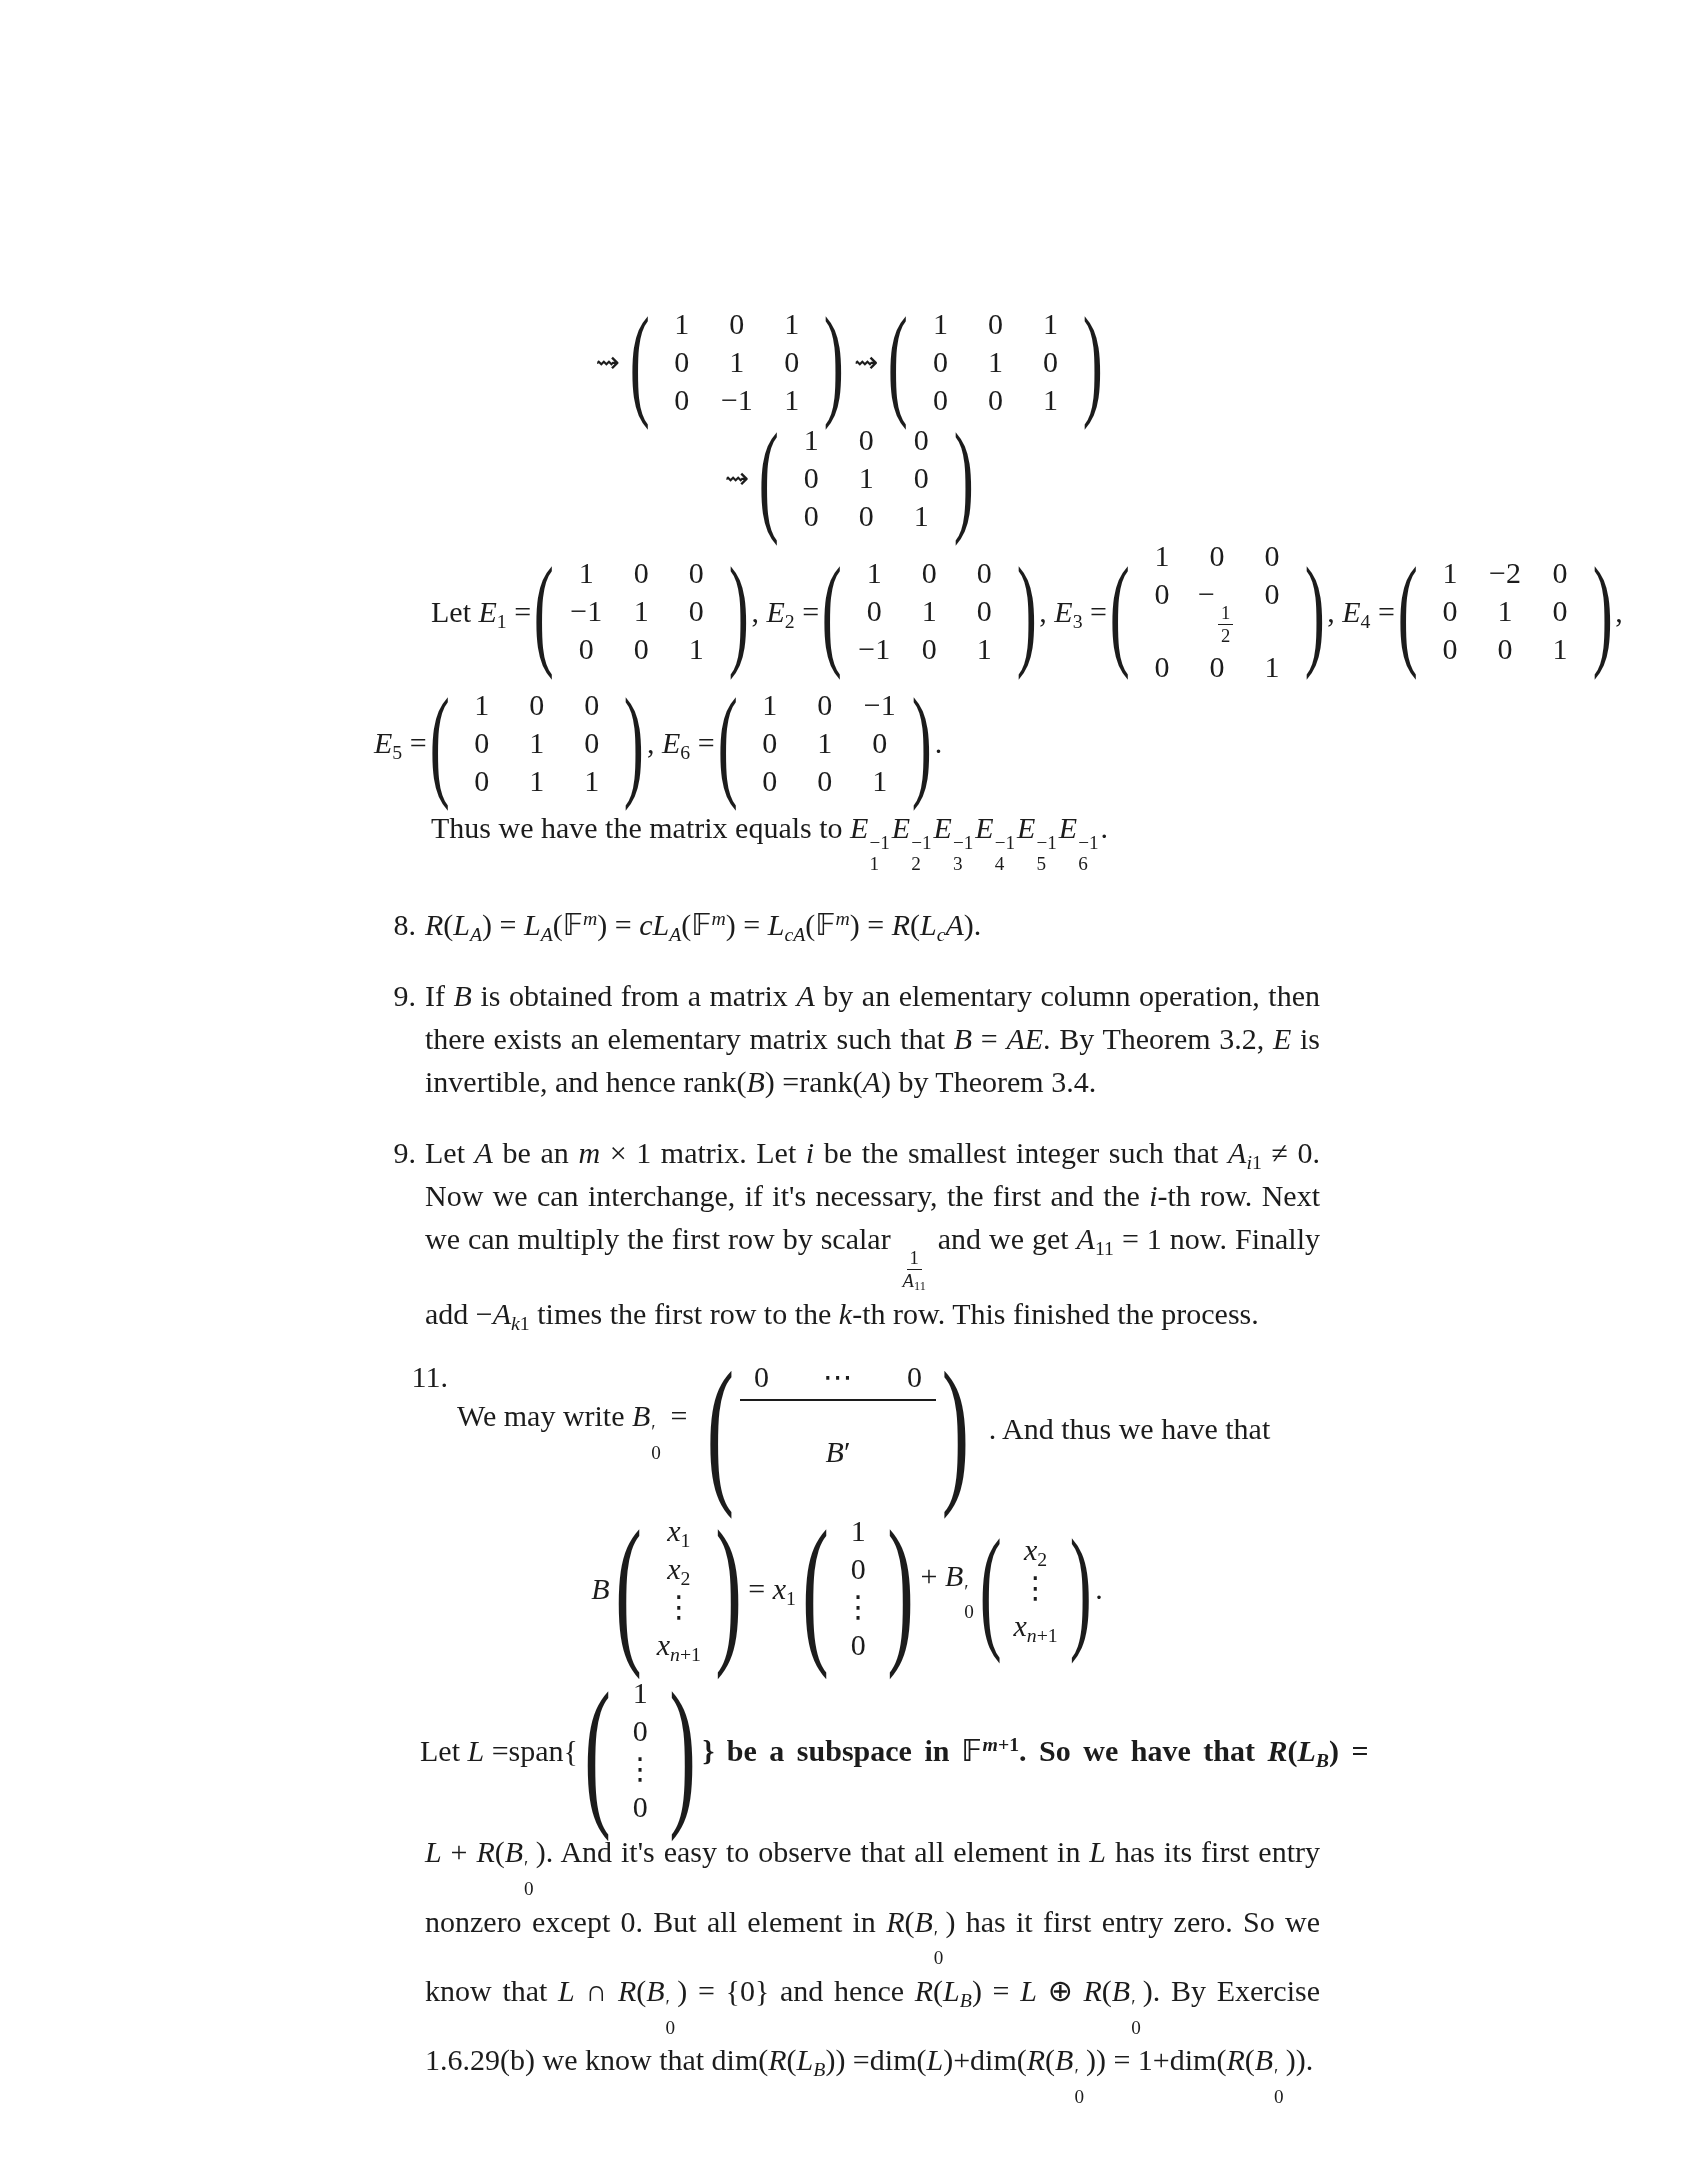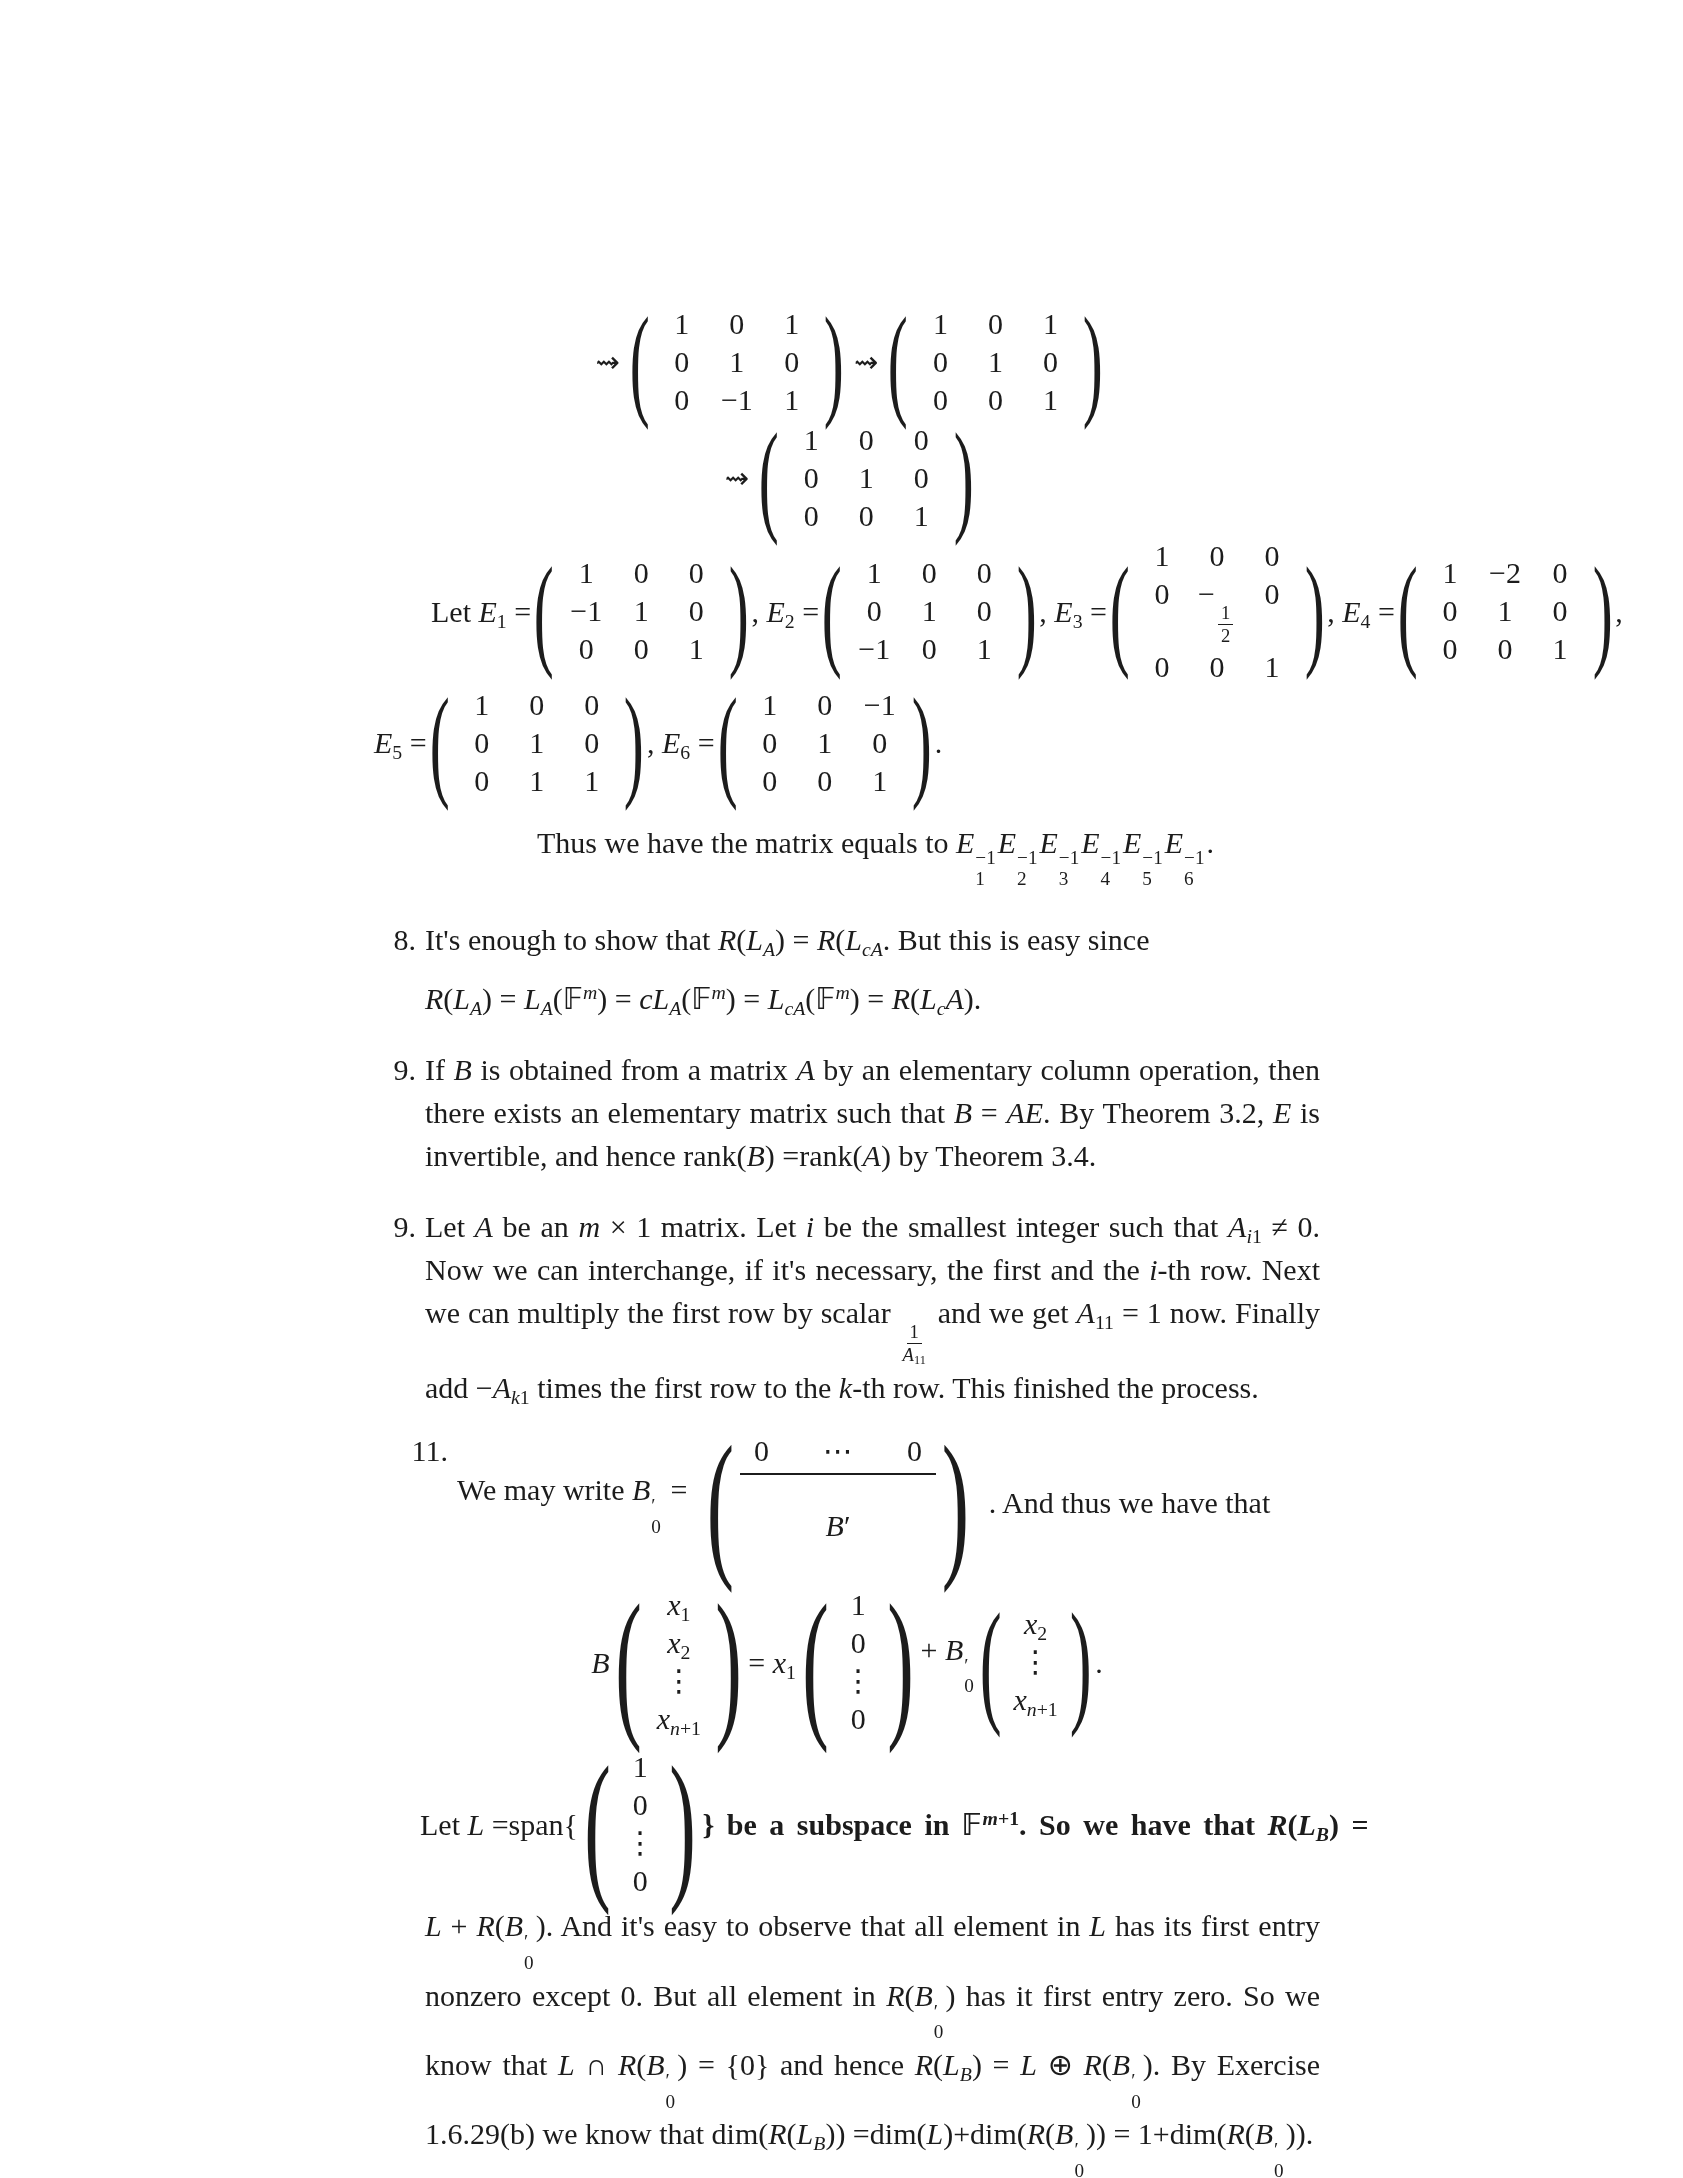--- a/index.html
+++ b/index.html
@@ -40,21 +40,21 @@
   .bmat::after{content:")";margin-left:-8px;}
   .binner{display:inline-flex;flex-direction:column;width:196px;}
   .btop{display:flex;justify-content:space-between;padding:0 14px;line-height:44px;
         border-bottom:2px solid #1c1c1c;}
   .bbody{height:101px;display:flex;align-items:center;justify-content:center;}
   
   .eqline{display:flex;align-items:center;justify-content:center;white-space:nowrap;margin:2px 0;}
   .arrow{font-family:"DejaVu Sans",sans-serif;font-size:29px;margin:0 7px;}
   .mathline{display:flex;align-items:center;white-space:nowrap;}
   .ind{padding-left:57px;}
-  .thus{margin-top:21px;text-align:center;}
+  .thus{margin-top:6px;}
   .item{position:relative;padding-left:51px;margin-top:28px;text-align:justify;}
   .ilabel{position:absolute;left:0;top:0;width:42px;text-align:right;}
   .flexitem{margin-top:20px;margin-left:32px;}
   .disp{text-align:left;margin:16px 0 22px 0;}
   .disp2{margin:10px 0;}
   .spanline{margin:4px 0;padding-left:46px;}
   .ws{word-spacing:5px;font-weight:bold;}
   .para{margin-top:4px;text-align:justify;padding-left:51px;}
 </style>
 </head>
@@ -275,21 +275,20 @@
         </span><span class="it">E</span><span class="vst">
           <span class="vtop">−1</span>
           <span class="vbot">5</span>
         </span><span class="it">E</span><span class="vst">
           <span class="vtop">−1</span>
           <span class="vbot">6</span>
         </span>.</div>
 
     <div class="item">
       <span class="ilabel">8.</span>
-      <span>It's enough to show that <span class="it">R</span>(<span class="it">L</span><sub><span class="it">A</span></sub>) = <span class="it">R</span>(<span class="it">L</span><sub><span class="it">cA</span></sub>. But this is easy since</span>
       <div class="disp"><span class="it">R</span>(<span class="it">L</span><sub><span class="it">A</span></sub>) = <span class="it">L</span><sub><span class="it">A</span></sub>(𝔽<sup><span class="it">m</span></sup>) = <span class="it">cL</span><sub><span class="it">A</span></sub>(𝔽<sup><span class="it">m</span></sup>) = <span class="it">L</span><sub><span class="it">cA</span></sub>(𝔽<sup><span class="it">m</span></sup>) = <span class="it">R</span>(<span class="it">L</span><sub><span class="it">c</span></sub><span class="it">A</span>).</div>
     </div>
 
     <div class="item">
       <span class="ilabel">9.</span>
       <span>If <span class="it">B</span> is obtained from a matrix <span class="it">A</span> by an elementary column operation, then there exists an elementary matrix such that <span class="it">B</span> = <span class="it">AE</span>. By Theorem 3.2, <span class="it">E</span> is invertible, and hence rank(<span class="it">B</span>) =rank(<span class="it">A</span>) by Theorem 3.4.</span>
     </div>
 
     <div class="item">
       <span class="ilabel">9.</span>

